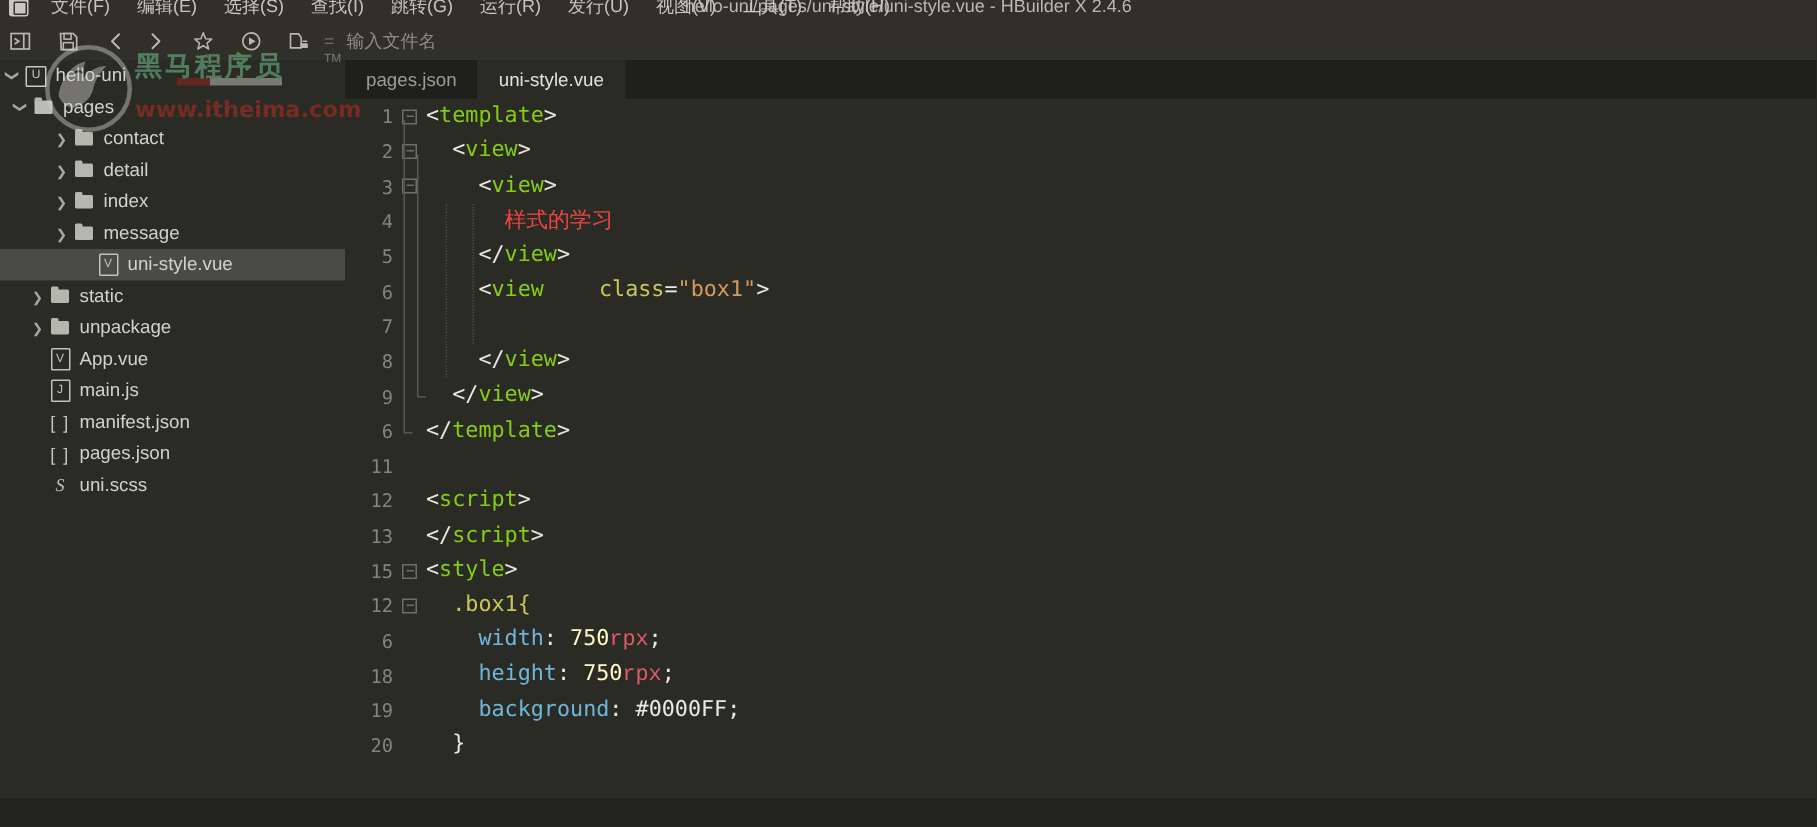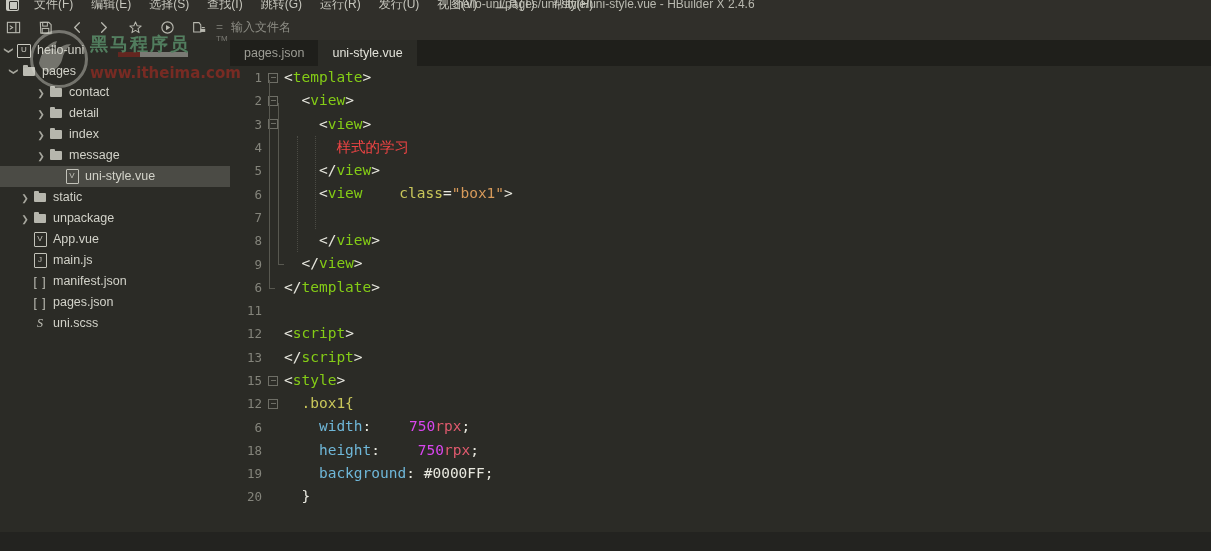--- a/index.html
+++ b/index.html
@@ -139,22 +139,22 @@
   }
 
   
   .t-punct{color:#e8e8df;}
   .t-tag{color:#84cc16;}
   .t-attr{color:#c9c75a;margin-left:28px;}
   .t-str{color:#d79a5a;}
   .t-text{color:#ef4444;font-family:Liberation Serif, serif;}
   .t-sel{color:#c9c75a;}
   .t-prop{color:#6fb7d8;}
-  .t-num{color:#d946ef;margin-left:29px;}
-  .t-unit{color:#e05a6e;}
+  .t-num{color:#fef9c3;}
+  .t-unit{color:#e05a6e;font-family:Liberation Mono, monospace;}
   .t-val{color:#e8e8df;}
 
   
   .guide{
     position:absolute;top:0;width:1px;height:23.3px;
     border-left:1px dotted #4b4b44;
   }
   
   .rail{
     position:absolute;width:1px;background:#585850;

